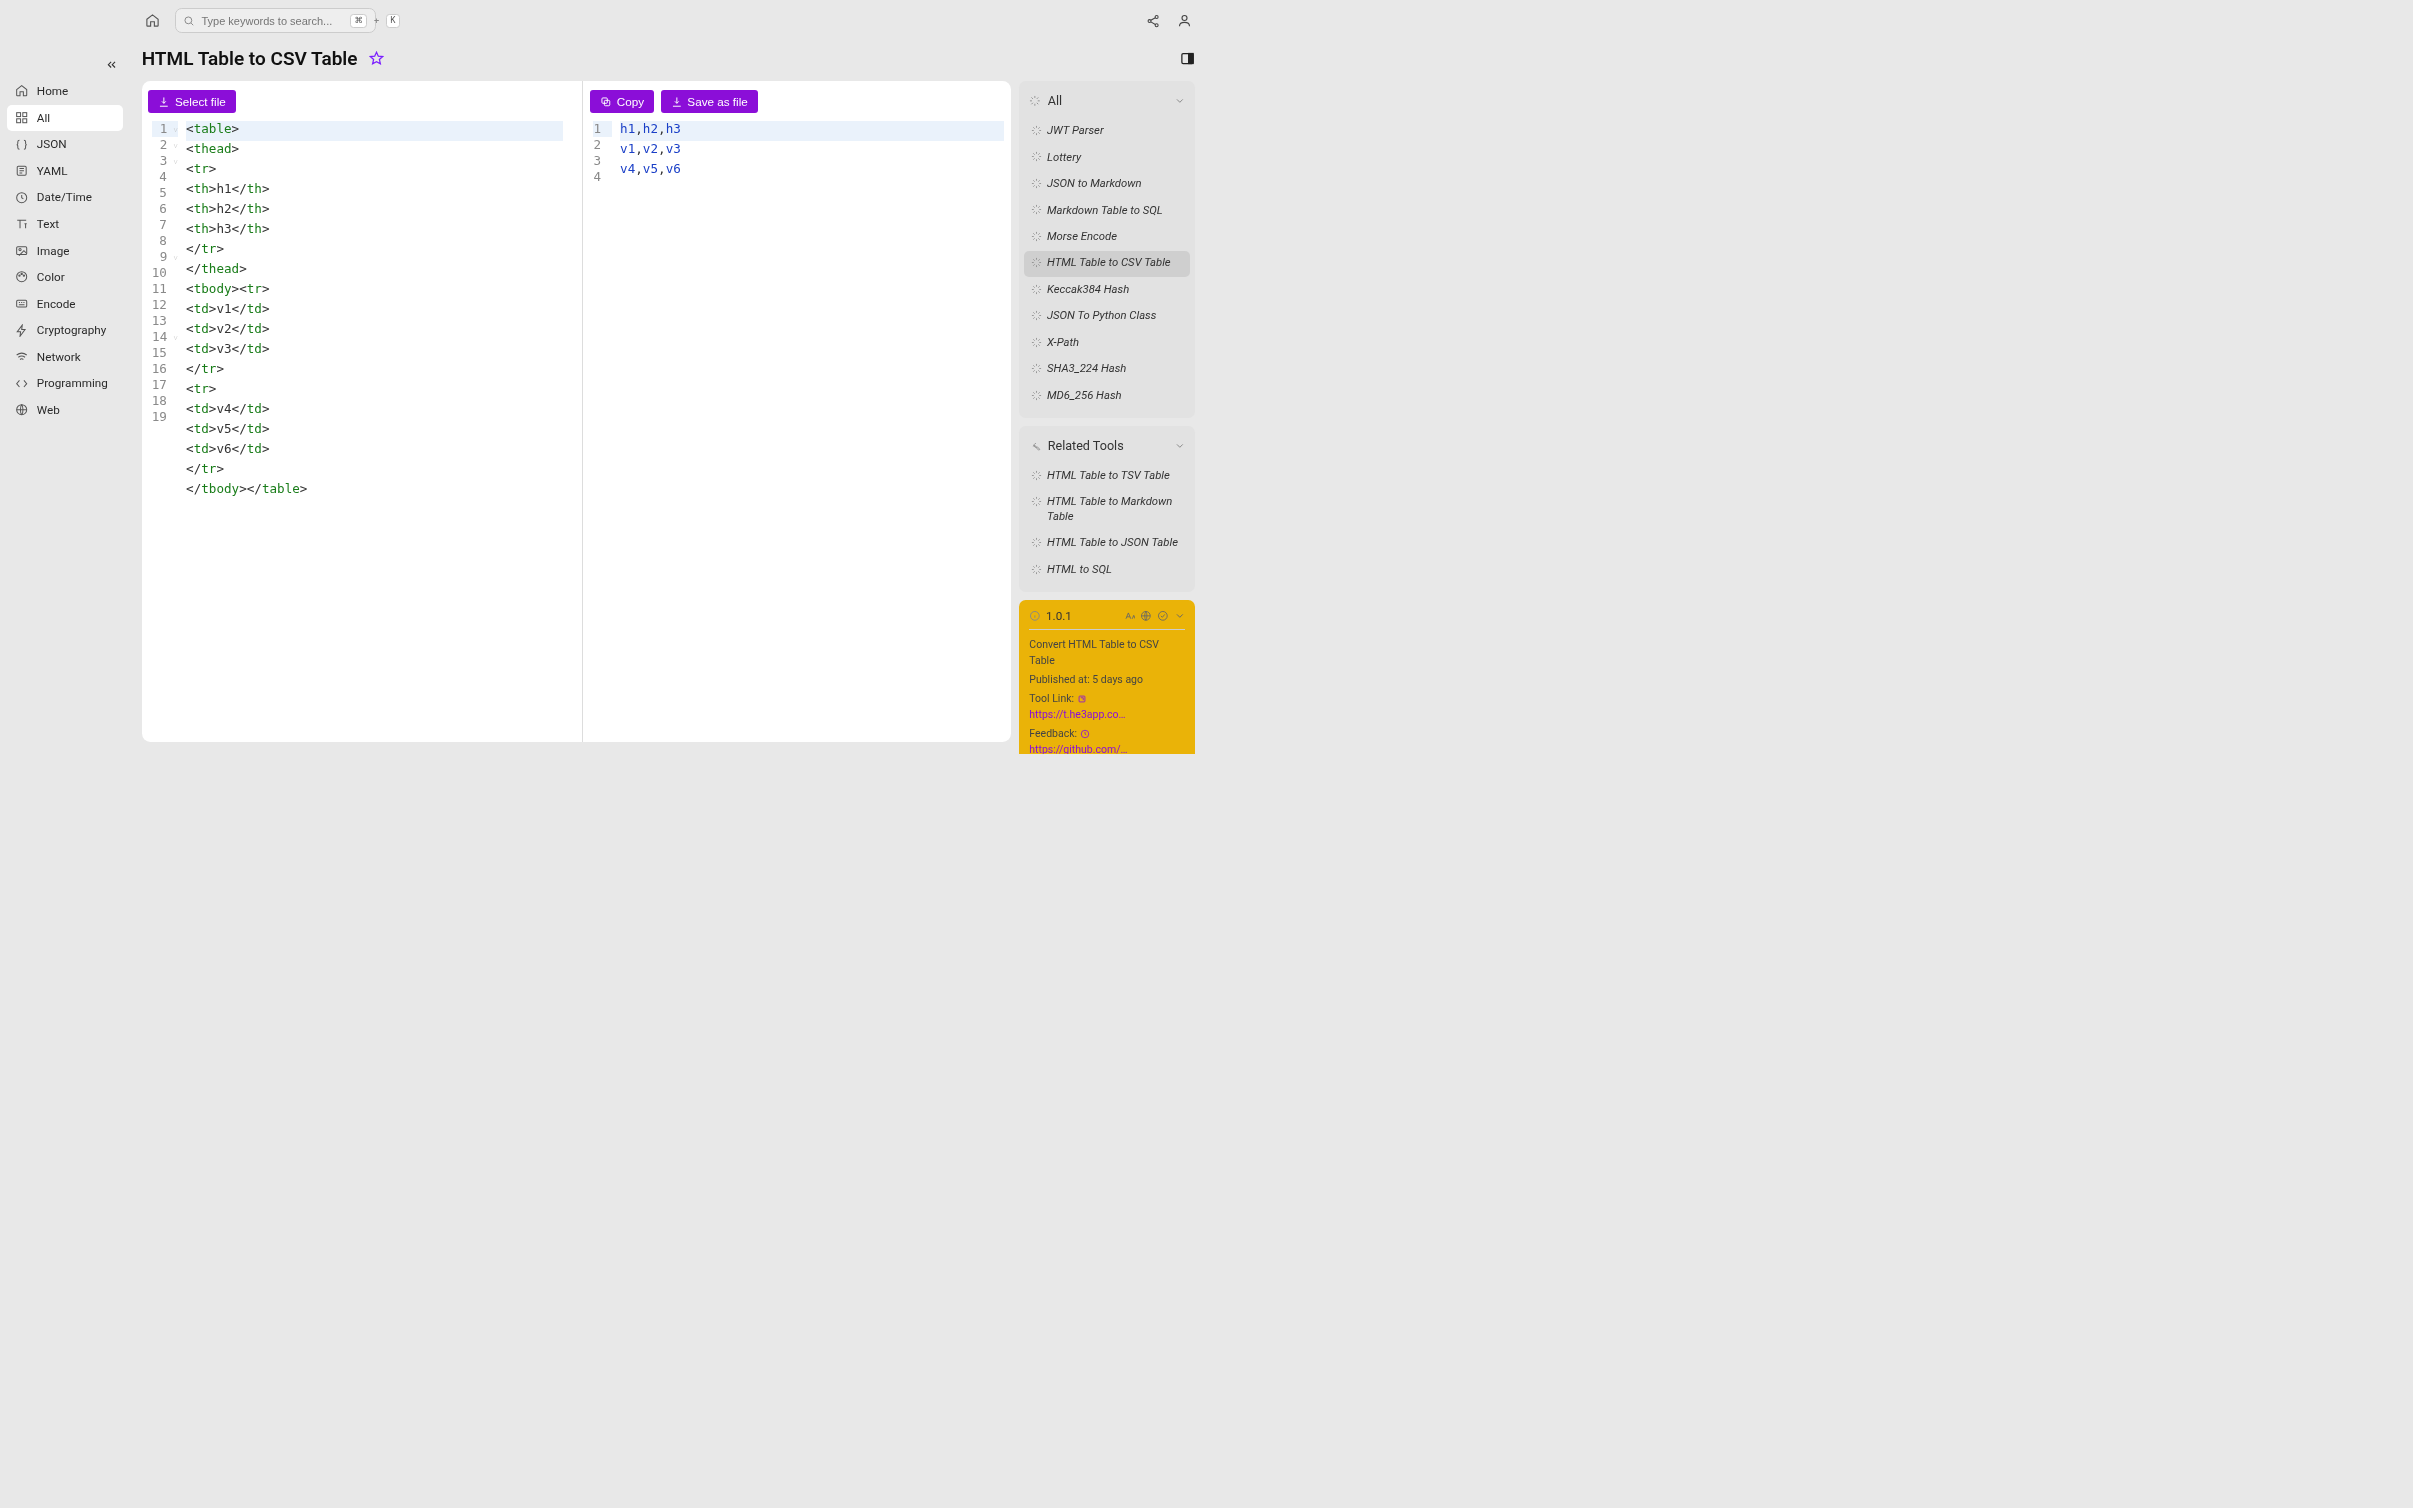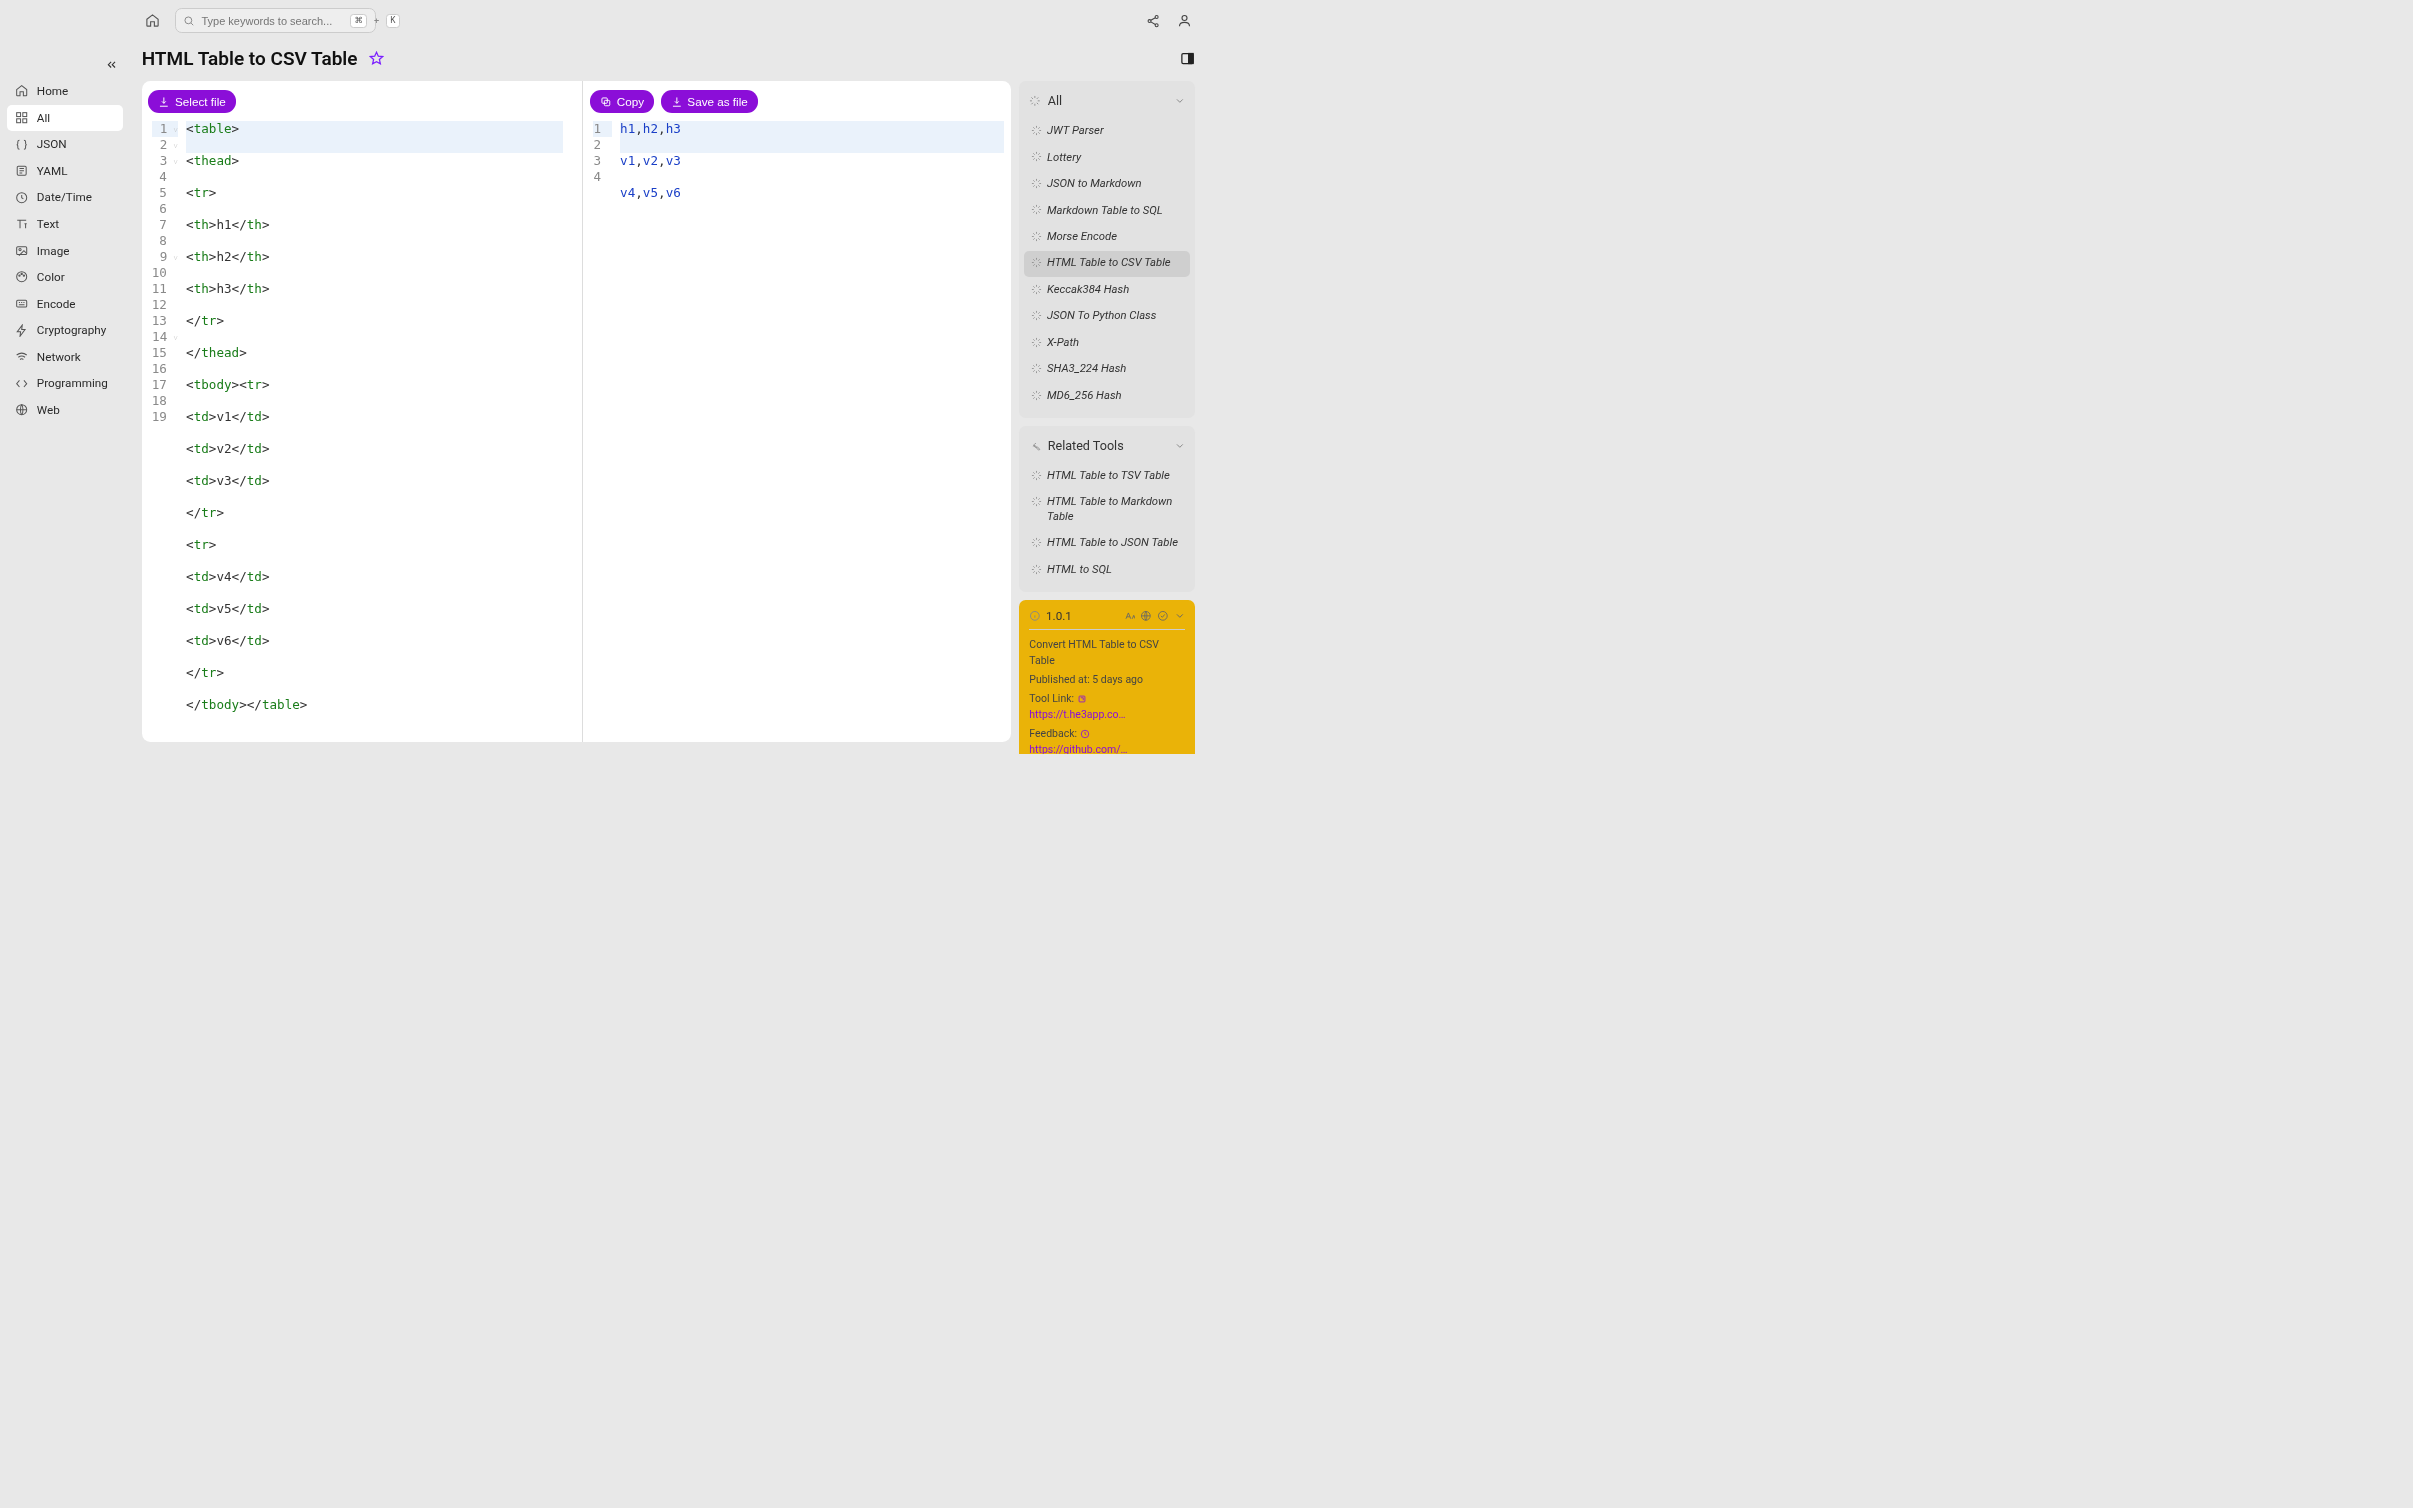--- a/index.html
+++ b/index.html
@@ -111,21 +111,21 @@
   flex-direction:column;
   position:relative;
   padding:6.7px;
 }
 .panel + .panel { border-left: 1.7px solid #ddd; margin-left:13px; }
 .panel-toolbar { display:flex; gap:6.7px; padding: 1.7px 0 6.7px 0; }
 .btn {
   background:#8b0ed8;
   color:white;
   border:none;
-  border-radius:11px;
+  border-radius:3px;
   padding: 5px 10px;
   font-size:11.7px;
   display:inline-flex;
   align-items:center;
   gap:5px;
   cursor:pointer;
 }
 .btn svg { width:11.7px; height:11.7px; }
 
 .editor {
@@ -145,21 +145,21 @@
   user-select:none;
   background:#fff;
 }
 .gutter div { height:16px; }
 .gutter .fold { color:#bbb; font-size:7.5px; padding-left:1.7px; }
 .code {
   flex:1;
   padding: 1.7px 0 0 5px;
   white-space: pre;
 }
-.code .row { height:32px; }
+.code .row { height:20px; }
 .code .row.hl { background:#eaf2fb; }
 .gutter .hl { background:#eaf2fb; }
 .tag { color:#1a7d1a; }
 .punct { color:#333; }
 .txt { color:#333; }
 .csv { color:#1a3fc7; }
 .comma { color:#333; }
 
 
 .rail {

